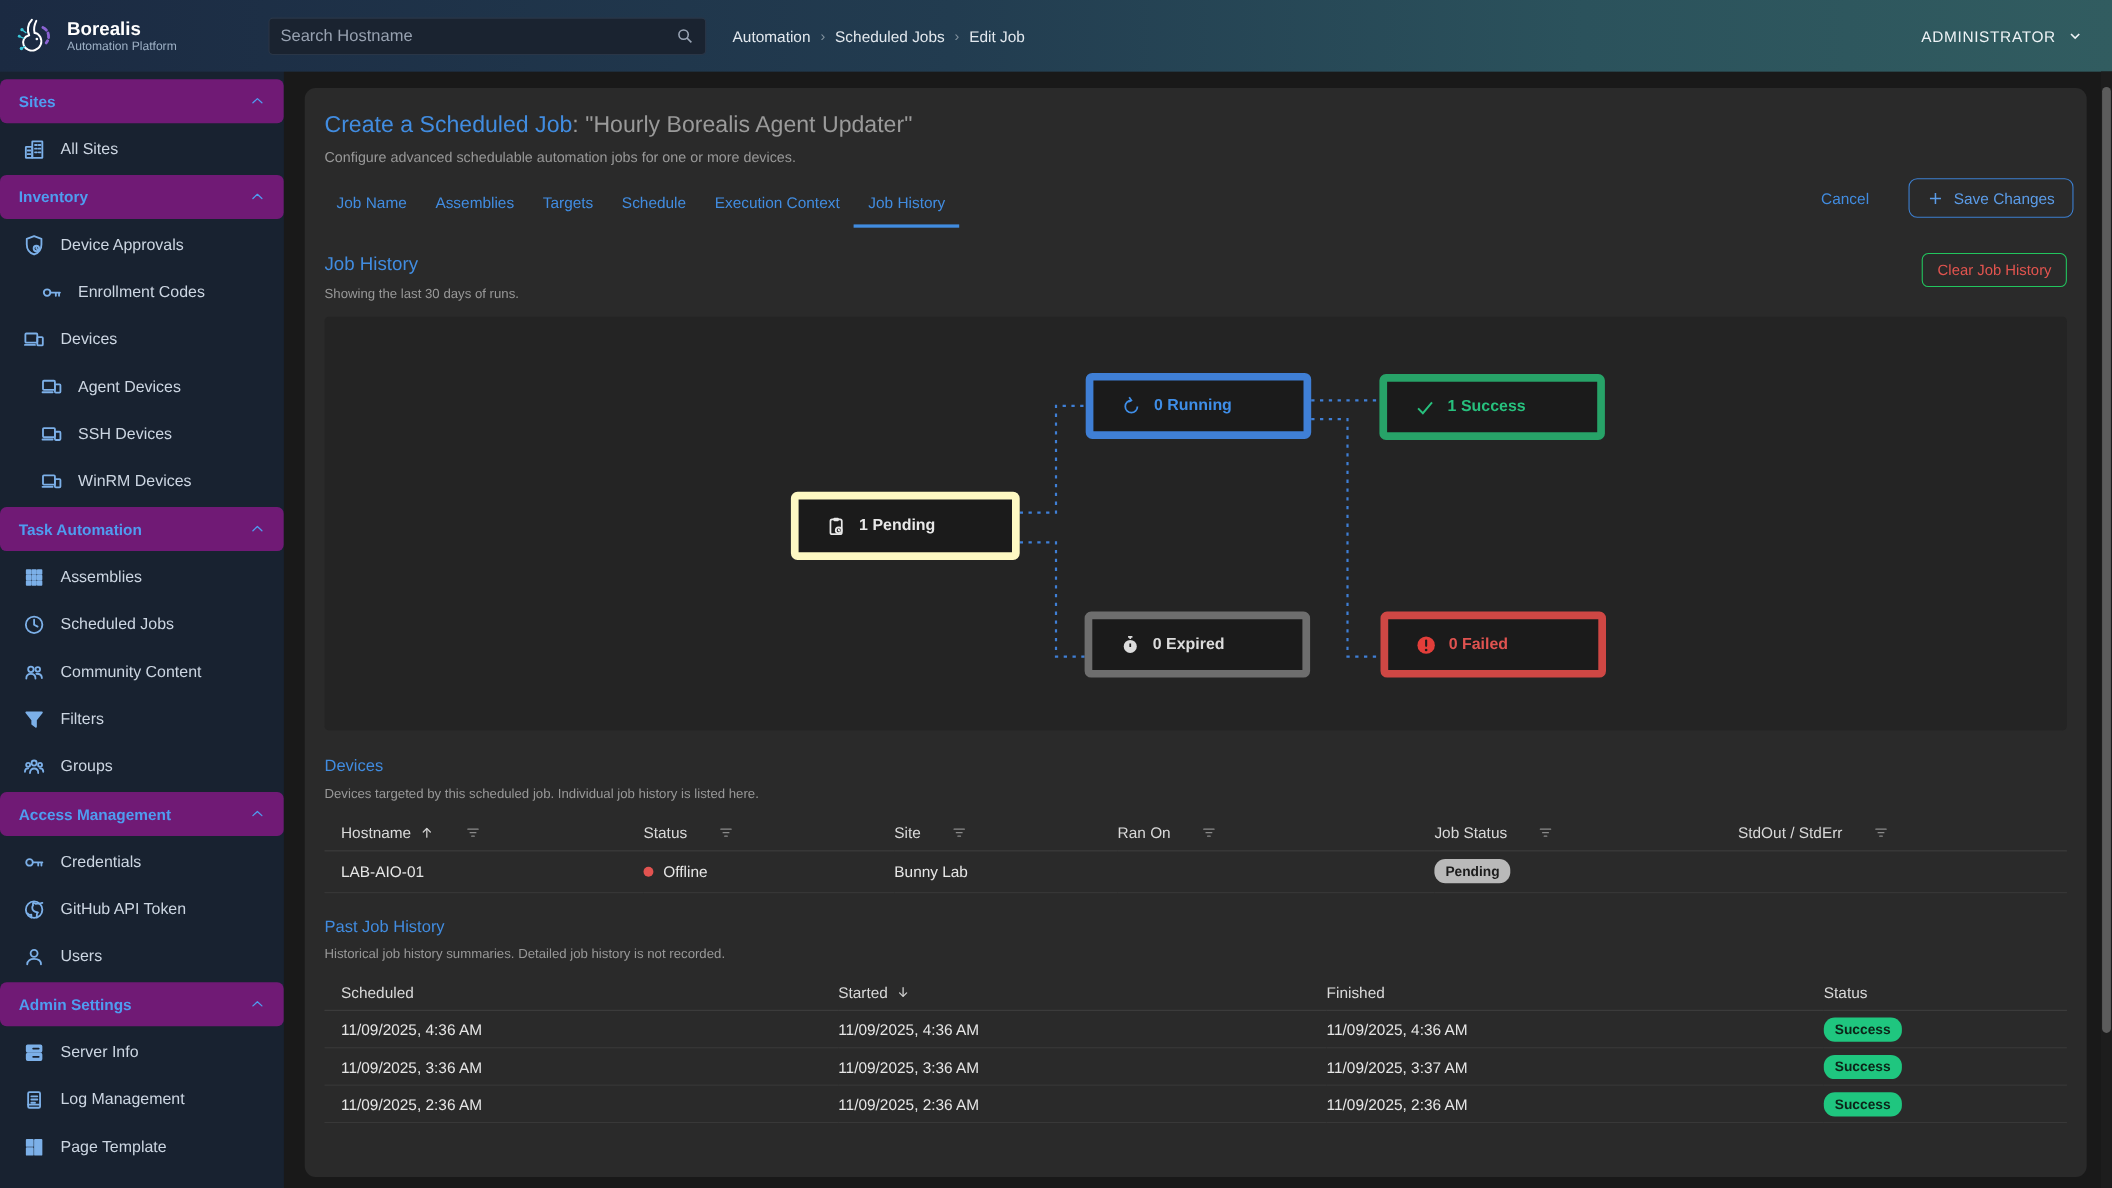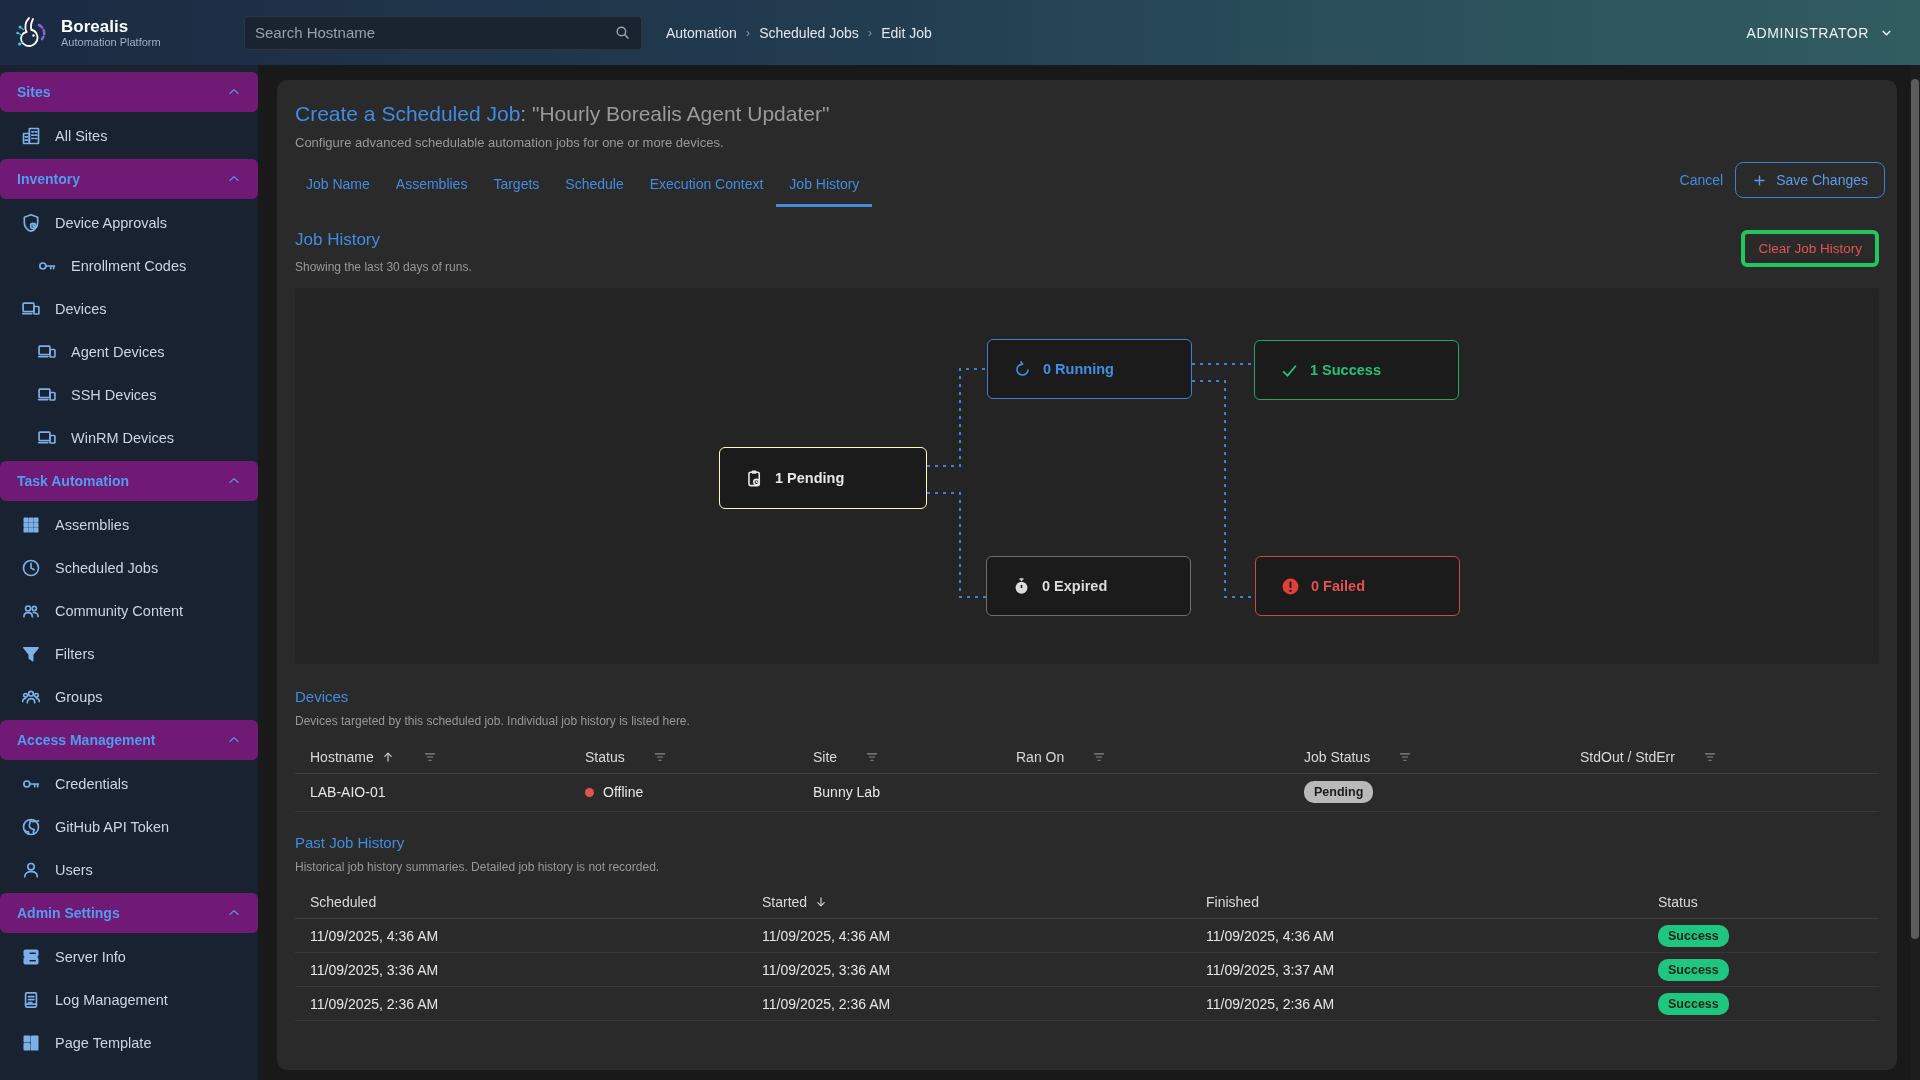--- a/index.html
+++ b/index.html
@@ -45,37 +45,37 @@
 
   .page-title { margin-top:22px; font-size:21px; }
   .page-title .t-blue { color:#418ce0; }
   .page-title .t-gray { color:#9a9a9a; }
   .page-sub { margin-top:9px; font-size:13px; color:#989898; }
 
   .tabs-row { position:relative; margin-top:20px; height:36px; }
   .tabs { display:flex; margin-left:-2px; }
   .tab { padding:6px 13px 12px 13px; font-size:14px; color:#418ce0; cursor:pointer; }
   .tab.active { border-bottom:3px solid #418ce0; }
-  .top-actions { position:absolute; right:-6px; top:-8px; display:flex; align-items:center; gap:12px; }
+  .top-actions { position:absolute; right:-6px; top:-8px; display:flex; align-items:center; gap:36px; }
   .btn-cancel { background:none; border:none; color:#418ce0; font-size:14px; cursor:pointer;
     font-family:"Liberation Sans", sans-serif; }
   .btn-save { background:transparent; border:1px solid #3c7fd0; color:#5b9ce8; border-radius:8px;
     padding:9px 16px; font-size:14px; display:flex; align-items:center; gap:9px; cursor:pointer;
     font-family:"Liberation Sans", sans-serif; }
 
   .section-head { margin-top:24px; display:flex; justify-content:space-between; align-items:flex-start; }
   .h-job-history { font-size:17px; color:#418ce0; font-weight:normal; }
   .sub-gray { margin-top:10px; font-size:12px; color:#989898; }
-  .btn-clear { background:transparent; border:4px solid #22c55e; color:#e2544f; border-radius:6px;
+  .btn-clear { background:transparent; border:1px solid #22c55e; color:#e2544f; border-radius:6px;
     padding:7px 13px; font-size:13.5px; cursor:pointer; font-family:"Liberation Sans", sans-serif;text-align:right; }
 
   
   .flow-panel { position:relative; margin-top:14px; height:376px; background:#242424; border-radius:4px; }
   .flow-lines { position:absolute; left:0; top:0; width:100%; height:100%; }
-  .flow-box { position:absolute; width:205px; height:60px; background:#1b1b1b; border:1px solid #fef9c3;
+  .flow-box { position:absolute; width:205px; height:60px; background:#1b1b1b; border:7px solid #fef9c3;
     border-radius:6px; display:flex; align-items:center; gap:11px; padding-left:25px;
     font-size:14.5px; font-weight:bold; color:#e8e8e8; }
   .fb-pending { left:424px; top:159px; width:208px; height:62px; }
   .fb-running { left:692px; top:51px;  border-color:#3f7fd6; color:#3f8ee8; }
   .fb-success { left:959px; top:52px;  border-color:#27a368; color:#27c07d; }
   .fb-expired { left:691px; top:268px; border-color:#6e6e6e; color:#dcdcdc; }
   .fb-failed  { left:960px; top:268px; border-color:#cf4744; color:#e05350; }
 
   
   .h-section { margin-top:24px; font-size:15px; color:#418ce0; font-weight:normal; }

